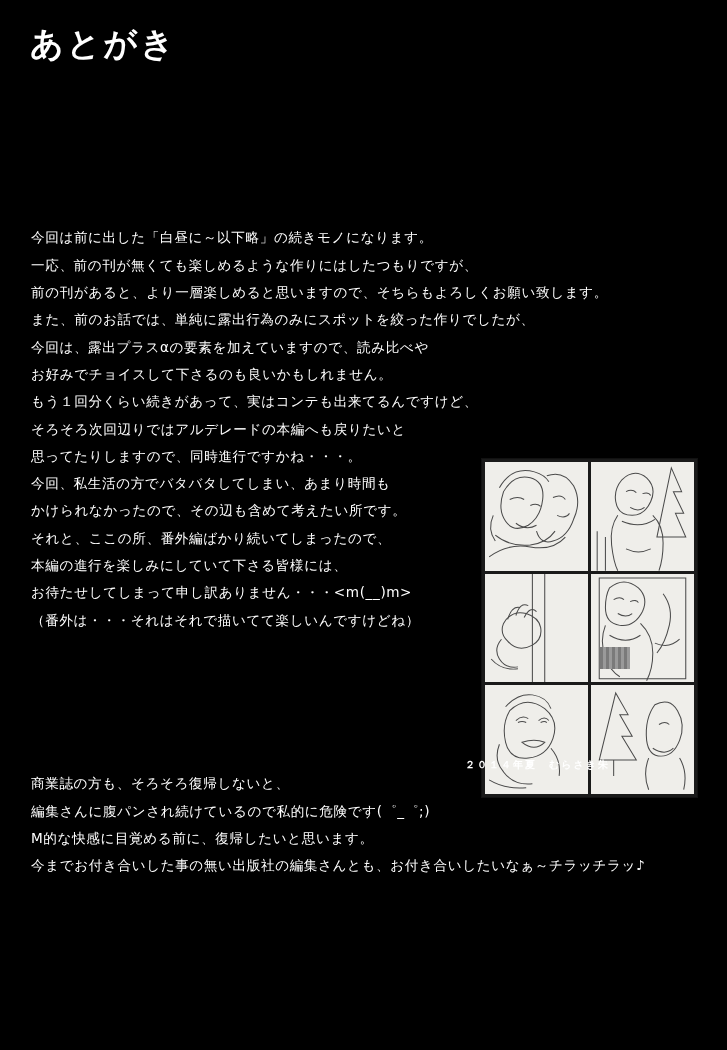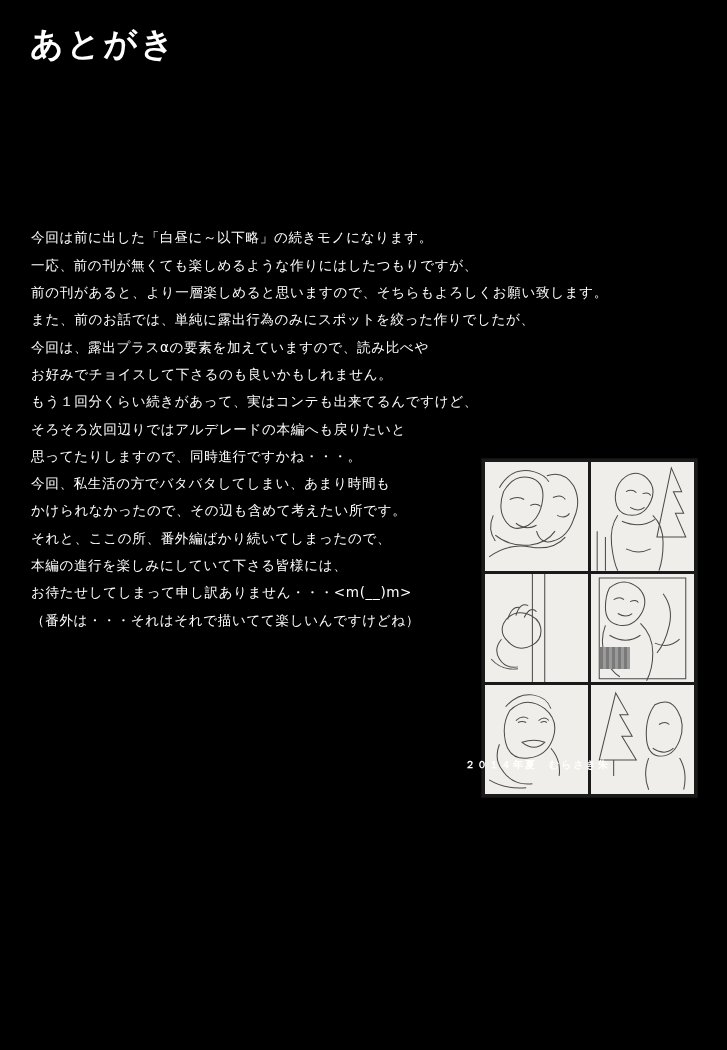--- a/index.html
+++ b/index.html
@@ -116,20 +116,24 @@
 もう１回分くらい続きがあって、実はコンテも出来てるんですけど、
 そろそろ次回辺りではアルデレードの本編へも戻りたいと
 思ってたりしますので、同時進行ですかね・・・。
 今回、私生活の方でバタバタしてしまい、あまり時間も
 かけられなかったので、その辺も含めて考えたい所です。
 それと、ここの所、番外編ばかり続いてしまったので、
 本編の進行を楽しみにしていて下さる皆様には、
 お待たせしてしまって申し訳ありません・・・&lt;m(__)m&gt;
 （番外は・・・それはそれで描いてて楽しいんですけどね）</div>
     <div class="spacer-line"></div>
+    <div class="para">商業誌の方も、そろそろ復帰しないと、
+編集さんに腹パンされ続けているので私的に危険です(゜_゜;)
+M的な快感に目覚める前に、復帰したいと思います。
+今までお付き合いした事の無い出版社の編集さんとも、お付き合いしたいなぁ～チラッチラッ♪</div>
     
     
   </div>
 
   <div class="manga-panel">
     <div class="manga-grid">
 
       <div class="cell">
         <svg viewBox="0 0 100 110" preserveAspectRatio="none">
           <g fill="none" stroke="#4a4a4a" stroke-width="1">

